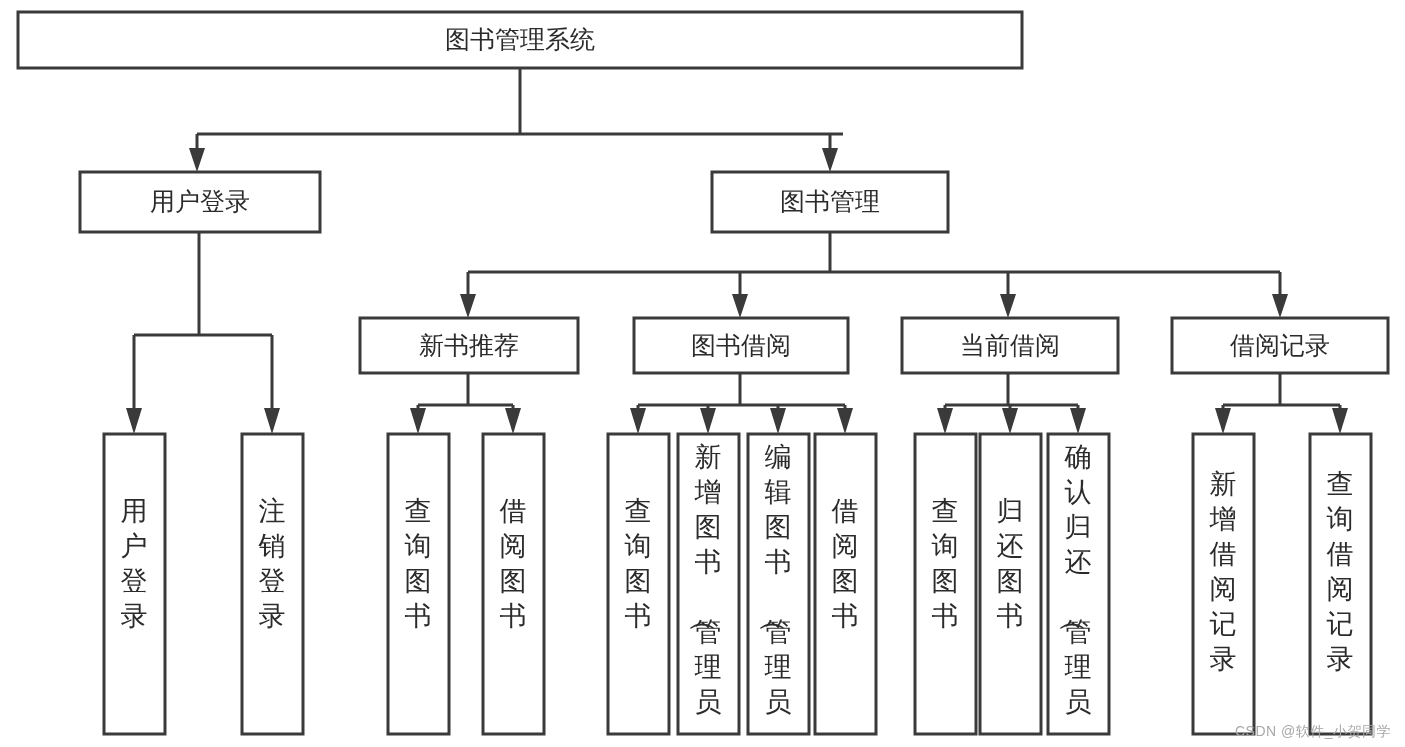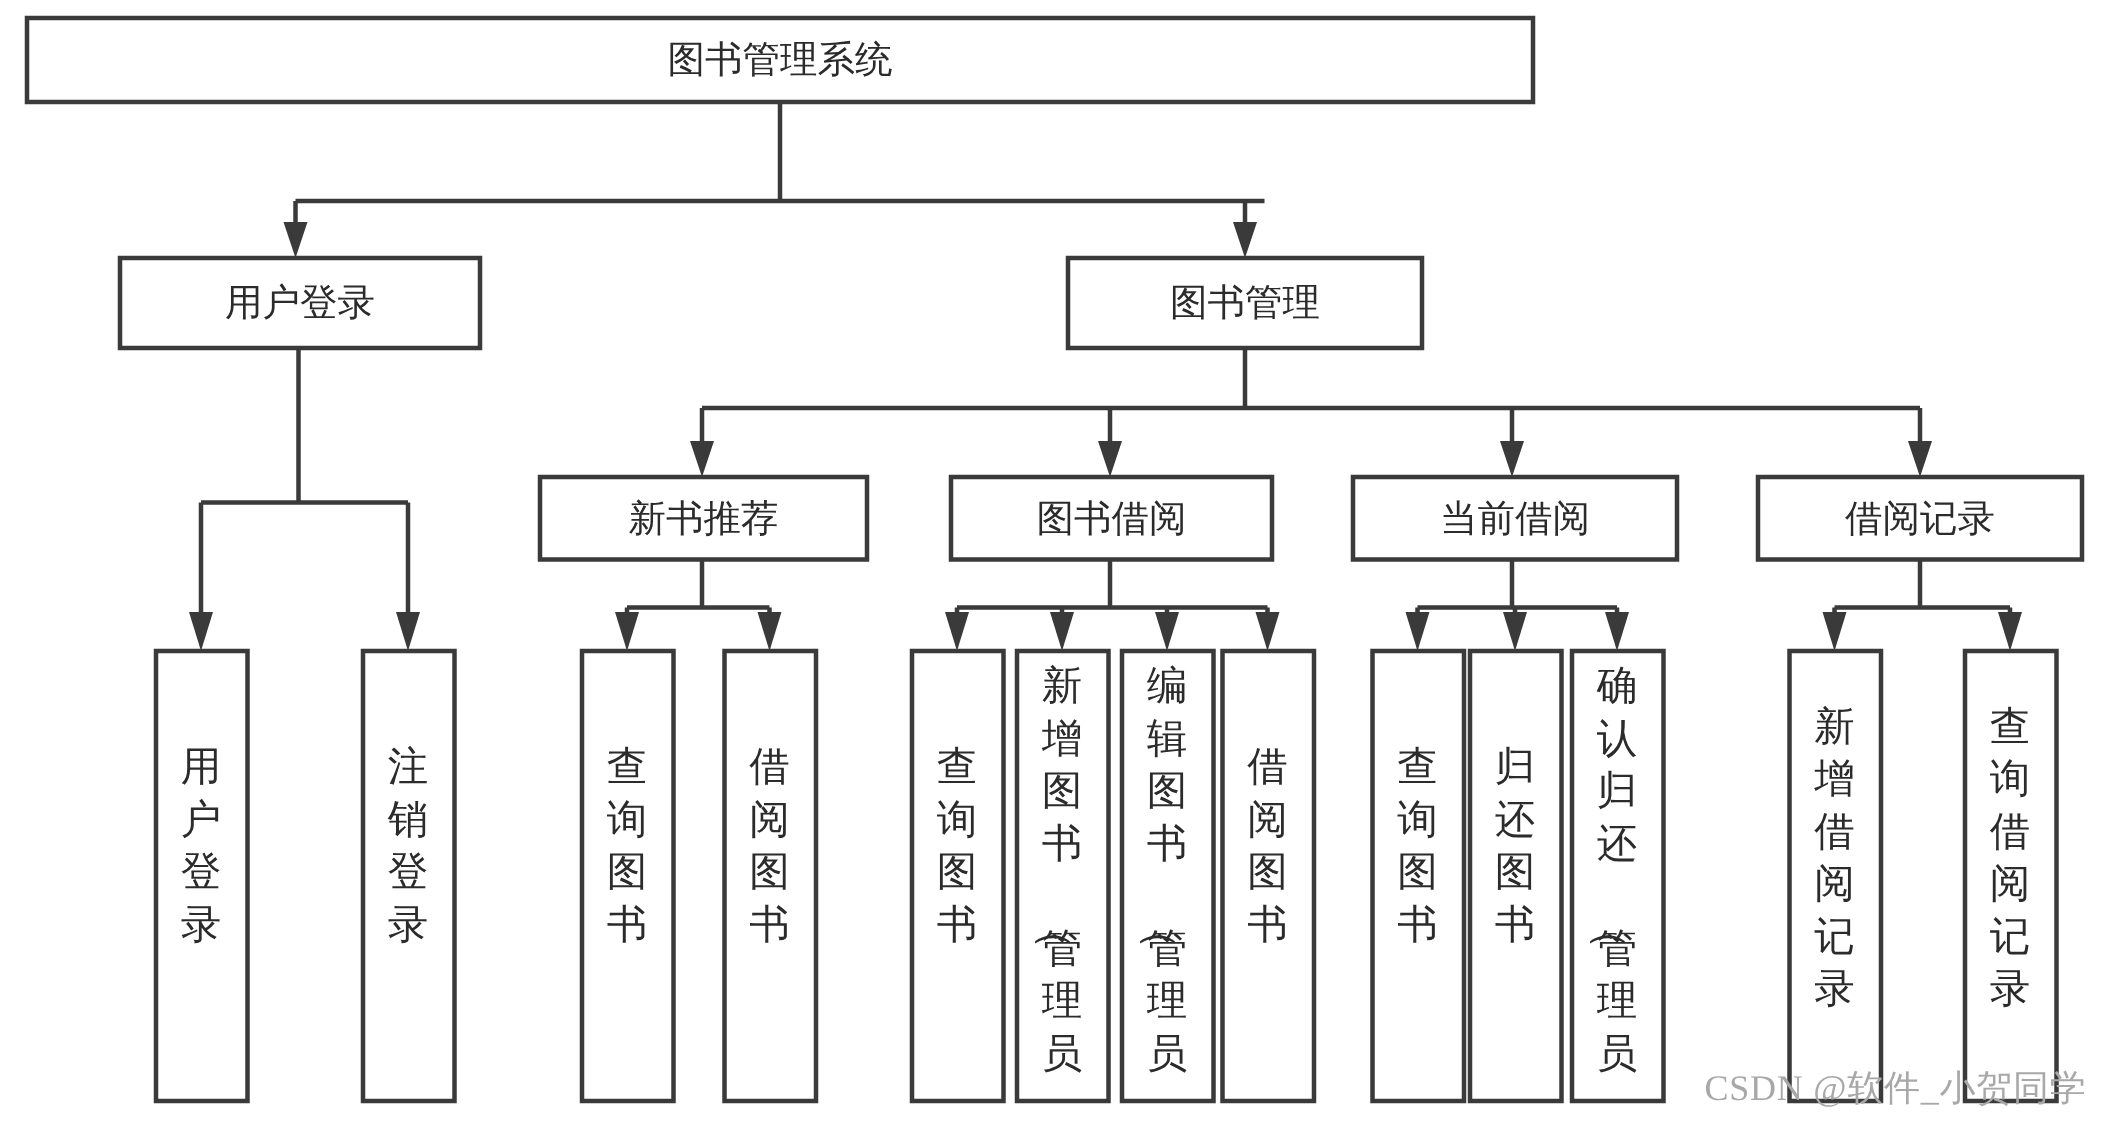--- a/index.html
+++ b/index.html
@@ -52,22 +52,22 @@
   .node-label-v {
     font-family: "DejaVu Sans", "Liberation Sans", sans-serif;
     font-size: 27px;
     fill: #2b2b2b;
     text-anchor: middle;
   }
   .watermark {
     position: absolute;
     right: 14px;
     bottom: 6px;
-    font-family: Liberation Serif, serif;
-    font-size: 24px;
+    font-family: Liberation Sans, sans-serif;
+    font-size: 14px;
     color: #a8a8a8;
     letter-spacing: 0.5px;
     white-space: nowrap;
     pointer-events: none;
   }
 </style>
 </head>
 <body>
 
 <div id="diagram-root">

